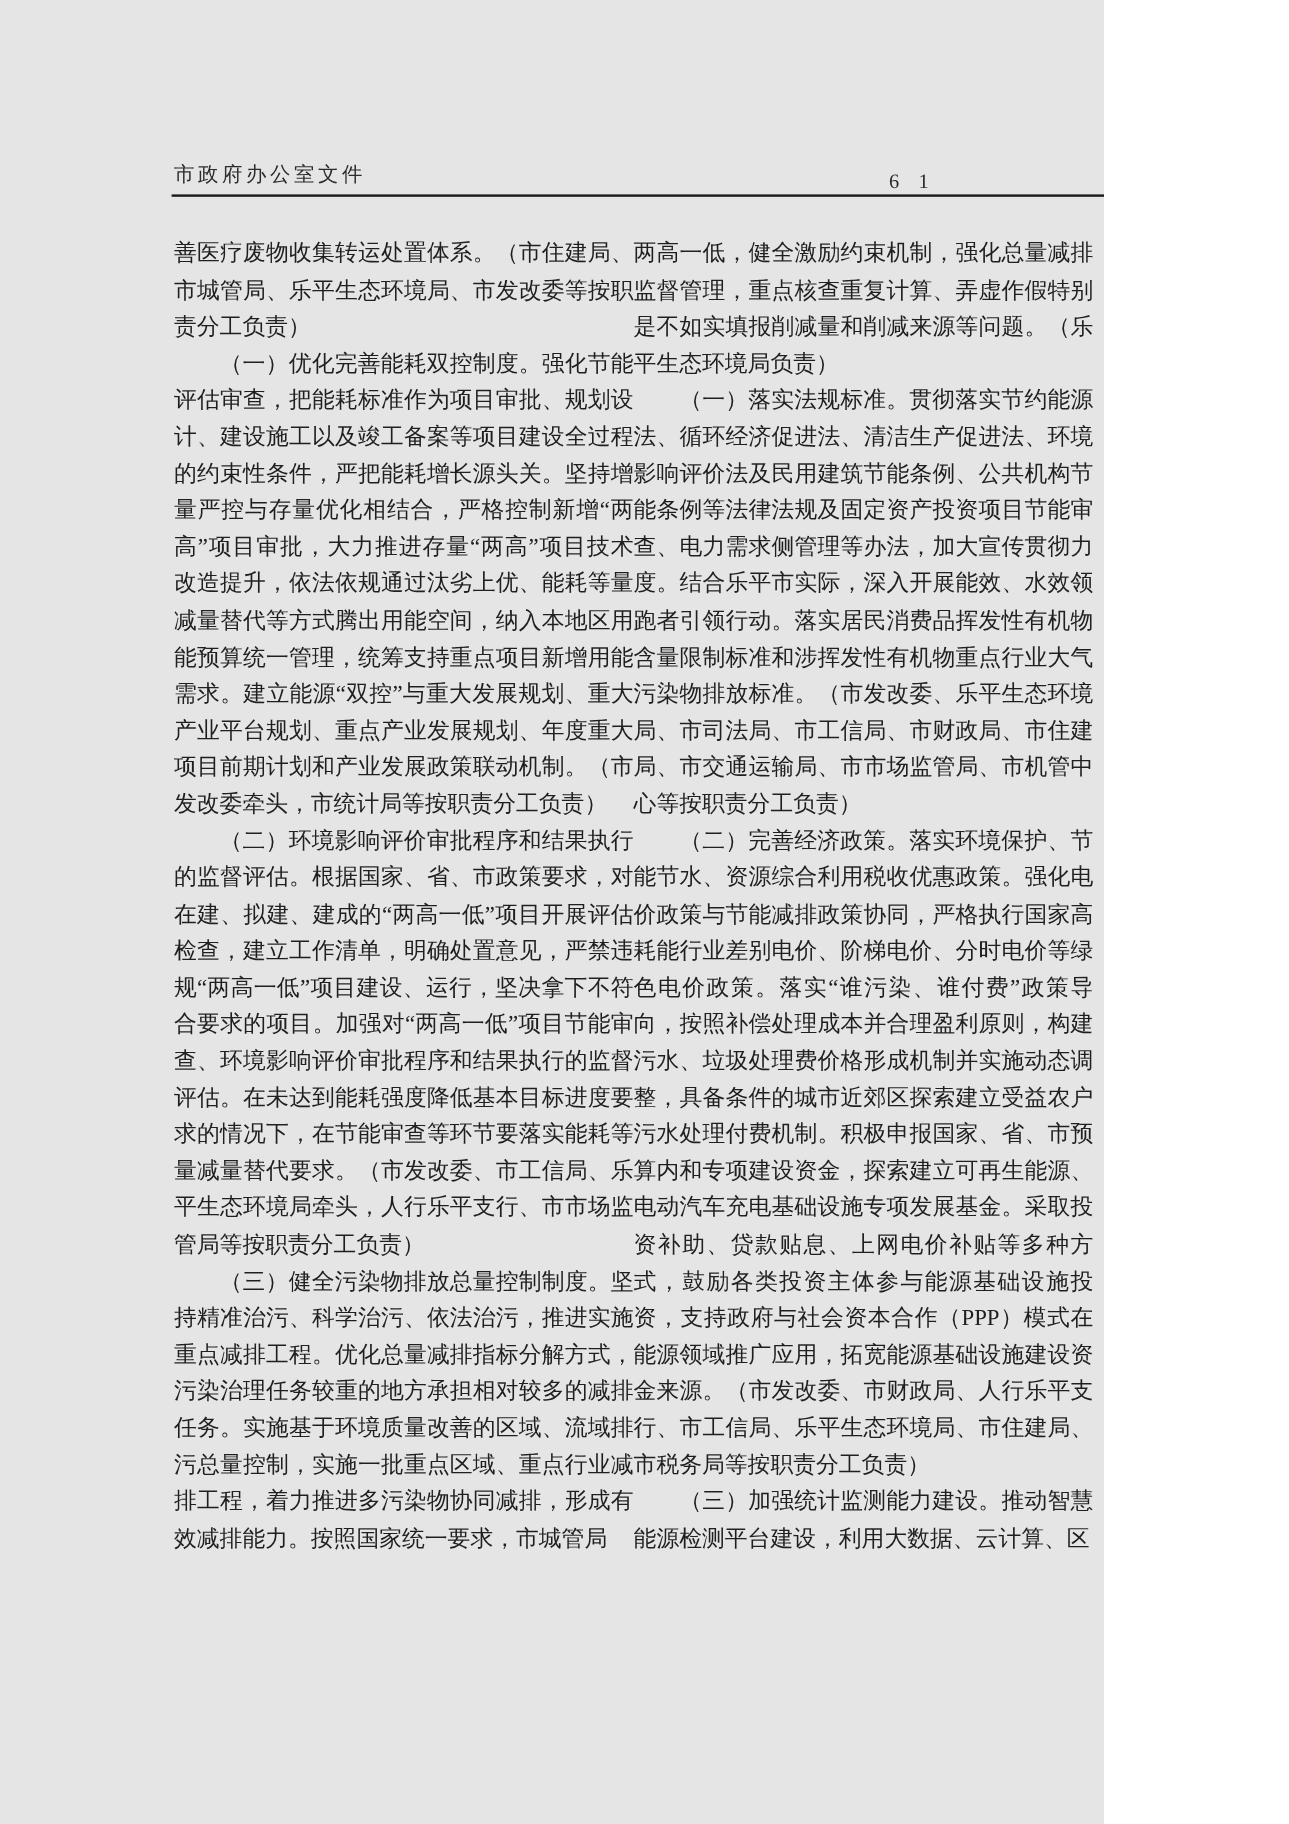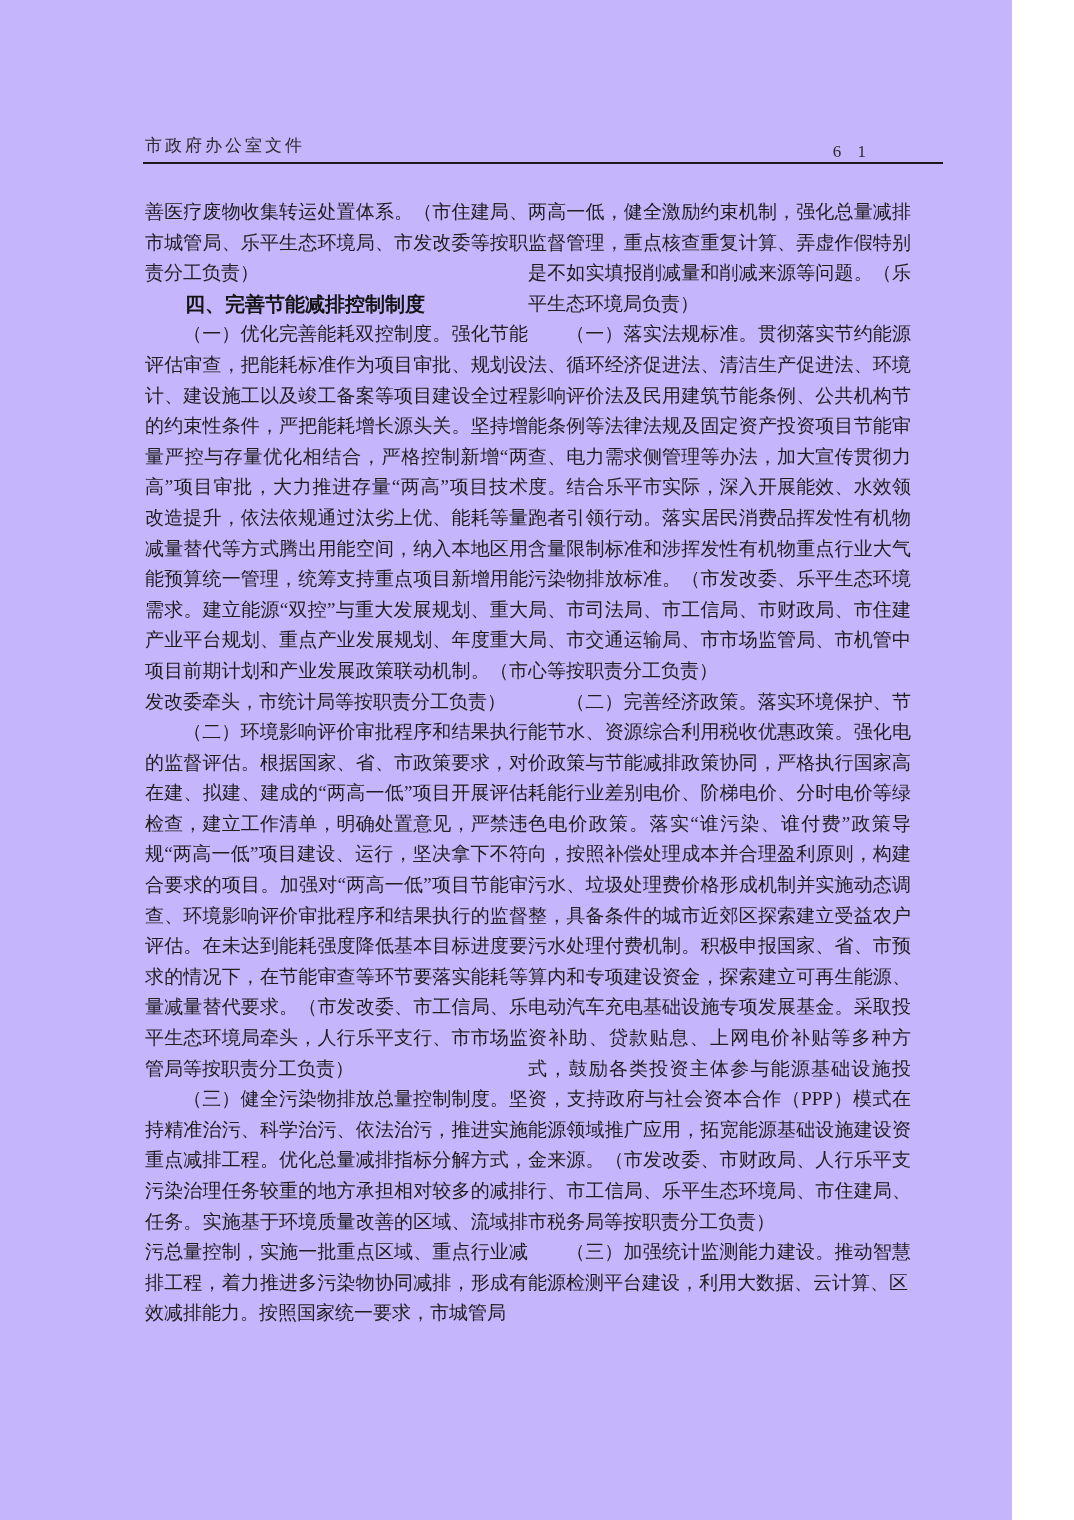--- a/index.html
+++ b/index.html
@@ -2,23 +2,23 @@
 <html><head>
 <meta charset="utf-8">
 <style>
   html, body {
     margin: 0;
     padding: 0;
     background: #ffffff;
   }
   .page {
     position: relative;
-    width: 1012px;
+    width: 920px;
     height: 1520px;
-    background: #c4b5fd;
+    background: #e5e5e5;
     overflow: hidden;
     font-family: "Liberation Serif", "DejaVu Serif", serif;
     color: #1f1f1f;
   }
   
   .doc-label {
     position: absolute;
     left: 145px;
     top: 134px;
     font-size: 17px;
@@ -87,21 +87,20 @@
 <body>
 
 <div class="page">
   <span class="doc-label">市政府办公室文件</span>
   <span class="page-num">6 1</span>
   <div class="header-rule"></div>
 
   <div class="columns">
     <div class="column" id="col-left">
         <p class="para cont"><span class="body">善医疗废物收集转运处置体系。（市住建局、市城管局、乐平生态环境局、市发改委等按职责分工负责）</span></p>
-        <h3 class="heading">四、完善节能减排控制制度</h3>
         <p class="para"><span class="kai">（一）优化完善能耗双控制度。</span><span class="body">强化节能评估审查，把能耗标准作为项目审批、规划设计、建设施工以及竣工备案等项目建设全过程的约束性条件，严把能耗增长源头关。坚持增量严控与存量优化相结合，严格控制新增“两高”项目审批，大力推进存量“两高”项目技术改造提升，依法依规通过汰劣上优、能耗等量减量替代等方式腾出用能空间，纳入本地区用能预算统一管理，统筹支持重点项目新增用能需求。建立能源“双控”与重大发展规划、重大产业平台规划、重点产业发展规划、年度重大项目前期计划和产业发展政策联动机制。（市发改委牵头，市统计局等按职责分工负责）</span></p>
         <p class="para"><span class="kai">（二）环境影响评价审批程序和结果执行的监督评估。</span><span class="body">根据国家、省、市政策要求，对在建、拟建、建成的“两高一低”项目开展评估检查，建立工作清单，明确处置意见，严禁违规“两高一低”项目建设、运行，坚决拿下不符合要求的项目。加强对“两高一低”项目节能审查、环境影响评价审批程序和结果执行的监督评估。在未达到能耗强度降低基本目标进度要求的情况下，在节能审查等环节要落实能耗等量减量替代要求。（市发改委、市工信局、乐平生态环境局牵头，人行乐平支行、市市场监管局等按职责分工负责）</span></p>
         <p class="para"><span class="kai">（三）健全污染物排放总量控制制度。</span><span class="body">坚持精准治污、科学治污、依法治污，推进实施重点减排工程。优化总量减排指标分解方式，污染治理任务较重的地方承担相对较多的减排任务。实施基于环境质量改善的区域、流域排污总量控制，实施一批重点区域、重点行业减排工程，着力推进多污染物协同减排，形成有效减排能力。按照国家统一要求，市城管局</span></p>
       </div>
     <div class="column" id="col-right">
         <p class="para cont"><span class="body">两高一低，健全激励约束机制，强化总量减排监督管理，重点核查重复计算、弄虚作假特别是不如实填报削减量和削减来源等问题。（乐平生态环境局负责）</span></p>
         <p class="para"><span class="kai">（一）落实法规标准。</span><span class="body">贯彻落实节约能源法、循环经济促进法、清洁生产促进法、环境影响评价法及民用建筑节能条例、公共机构节能条例等法律法规及固定资产投资项目节能审查、电力需求侧管理等办法，加大宣传贯彻力度。结合乐平市实际，深入开展能效、水效领跑者引领行动。落实居民消费品挥发性有机物含量限制标准和涉挥发性有机物重点行业大气污染物排放标准。（市发改委、乐平生态环境局、市司法局、市工信局、市财政局、市住建局、市交通运输局、市市场监管局、市机管中心等按职责分工负责）</span></p>
         <p class="para"><span class="kai">（二）完善经济政策。</span><span class="body">落实环境保护、节能节水、资源综合利用税收优惠政策。强化电价政策与节能减排政策协同，严格执行国家高耗能行业差别电价、阶梯电价、分时电价等绿色电价政策。落实“谁污染、谁付费”政策导向，按照补偿处理成本并合理盈利原则，构建污水、垃圾处理费价格形成机制并实施动态调整，具备条件的城市近郊区探索建立受益农户污水处理付费机制。积极申报国家、省、市预算内和专项建设资金，探索建立可再生能源、电动汽车充电基础设施专项发展基金。采取投资补助、贷款贴息、上网电价补贴等多种方式，鼓励各类投资主体参与能源基础设施投资，支持政府与社会资本合作（PPP）模式在能源领域推广应用，拓宽能源基础设施建设资金来源。（市发改委、市财政局、人行乐平支行、市工信局、乐平生态环境局、市住建局、市税务局等按职责分工负责）</span></p>
         <p class="para"><span class="kai">（三）加强统计监测能力建设。</span><span class="body">推动智慧能源检测平台建设，利用大数据、云计算、区</span></p>
       </div>

